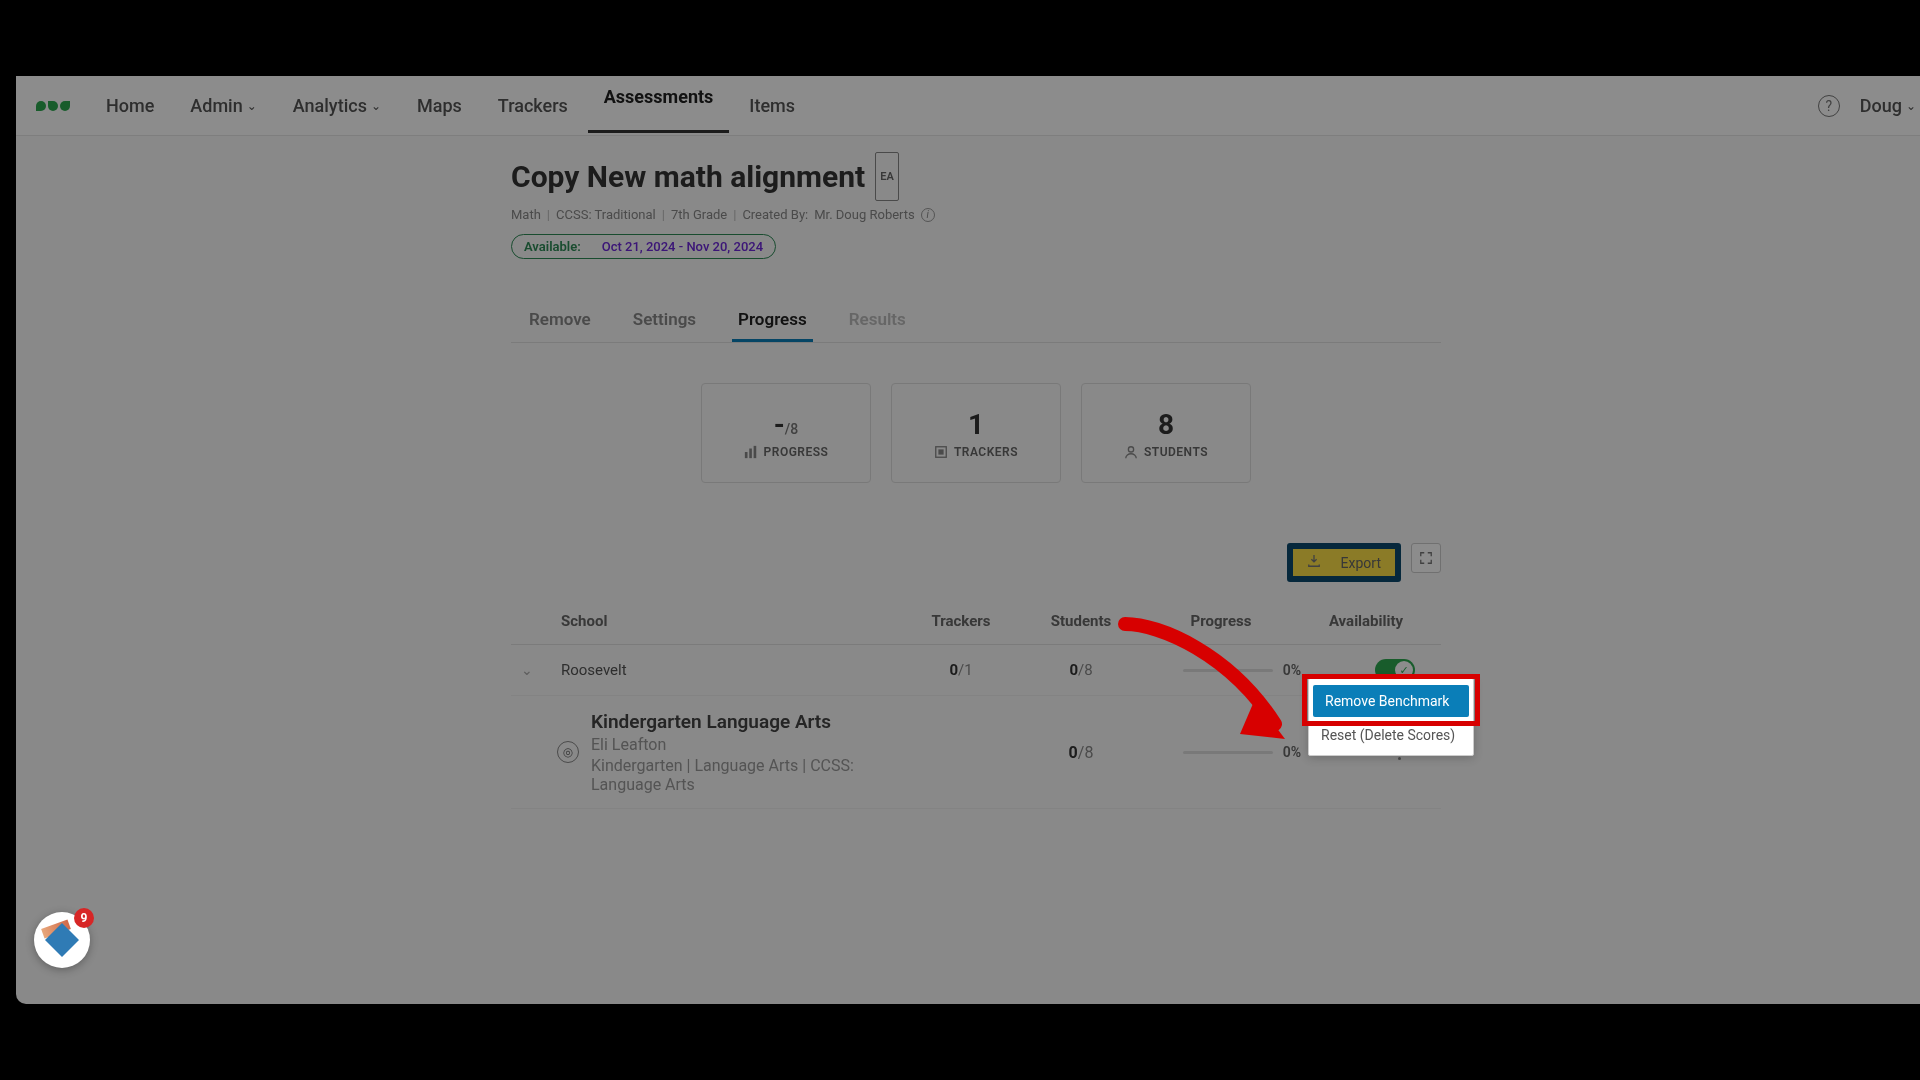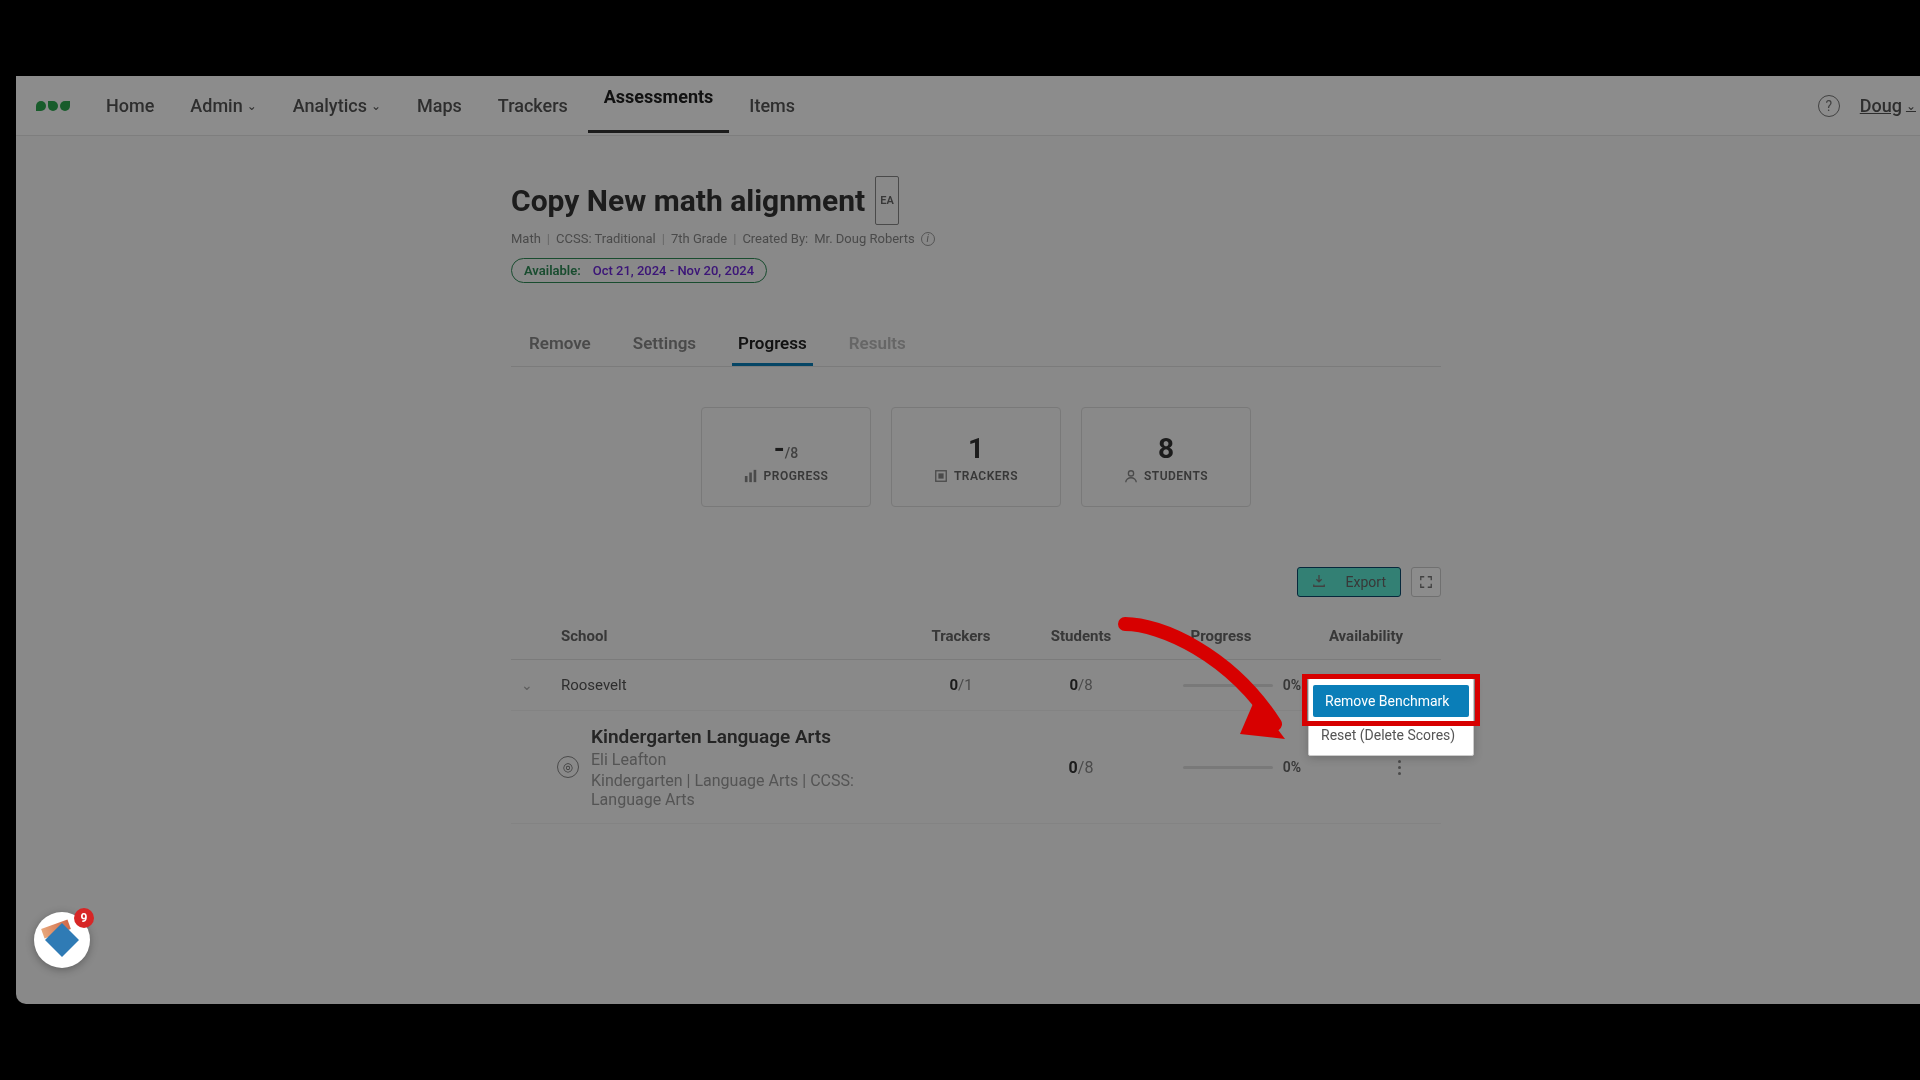--- a/index.html
+++ b/index.html
@@ -60,46 +60,46 @@
     font-weight: 700;
     border-bottom: 3px solid #333;
     padding-bottom: 23px;
   }
   .chev { font-size: 12px; }
   .topbar-right { display: flex; align-items: center; gap: 20px; }
   .help-icon {
     width: 22px; height: 22px; border: 1.5px solid #777; border-radius: 50%;
     display: flex; align-items: center; justify-content: center; font-size: 14px; color:#777;
   }
-  .user-menu { color:#555; font-size:18px; font-weight:500; display:flex; align-items:center; gap:4px; cursor:pointer;text-decoration:underline; }
+  .user-menu { color:#555; font-size:18px; font-weight:500; display:flex; align-items:center; gap:4px; cursor:pointer; }
 
   
   .content {
     width: 930px;
-    margin: 40px auto 0;
+    margin: 16px auto 0;
   }
   .page-title {
     font-size: 30px; font-weight: 700; color: #333;
     display:flex; align-items:center; gap:10px;
   }
   .badge-ea {
     font-size: 11px; border:1px solid #888; color:#666; padding:17px 4px; border-radius:2px;
     font-weight:600;
   }
   .breadcrumb {
     margin-top: 6px; color:#888; font-size:13px;
     display:flex; align-items:center; gap:6px;
   }
   .breadcrumb .sep { color:#bbb; }
   .info-icon {
     width:14px; height:14px; border:1px solid #999; border-radius:50%;
     display:inline-flex; align-items:center; justify-content:center; font-size:10px; font-style:italic; color:#888;
   }
   .avail-pill {
-    display:inline-flex; align-items:center; gap:12px;
+    display:inline-flex; align-items:center; gap:21px;
     border:1px solid #2e8b57; color:#2e8b57; font-size:13px; font-weight:600;
     padding:4px 12px; border-radius:16px; margin-top:12px;
   }
   .avail-pill .dates { color:#6d28d9; font-weight:500; }
 
   
   .tabs {
     display:flex; gap:30px; margin-top:40px; border-bottom:1px solid #e0e0e0; padding:0 12px;
   }
   .tab {
@@ -115,21 +115,21 @@
     display:flex; flex-direction:column; align-items:center; justify-content:center;
   }
   .stat-val { font-size:28px; font-weight:700; color:#333; }
   .stat-val .denom { font-size:14px; color:#777; font-weight:500; }
   .stat-label { font-size:12px; font-weight:600; color:#666; letter-spacing:0.5px; margin-top:4px; display:flex; align-items:center; gap:6px; }
   .mini-icon { width:14px; height:14px; display:inline-block; }
 
   
   .toolbar { display:flex; justify-content:flex-end; gap:10px; margin-top:60px; }
   .btn-export {
-    border:1px solid #0c4a6e; background:#5eead4; color:#666; font-size:14px;
+    border:6px solid #0c4a6e; background:#fde047; color:#666; font-size:14px;
     padding:5px 14px; border-radius:3px; display:flex; align-items:center; gap:20px; cursor:pointer;
   }
   .btn-icon {
     border:1px solid #ccc; background:#fff; width:30px; height:30px; border-radius:3px;
     display:flex; align-items:center; justify-content:center; cursor:pointer;
   }
 
   
   .table { margin-top:16px; }
   .table-head, .table-row, .sub-row {

